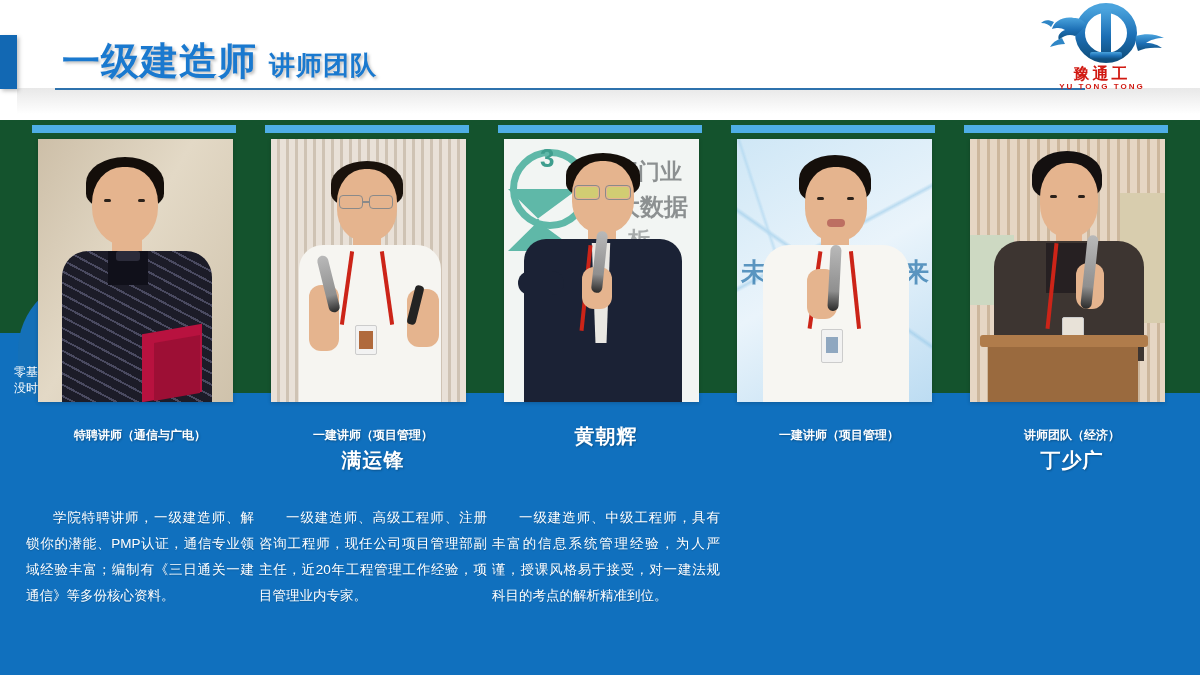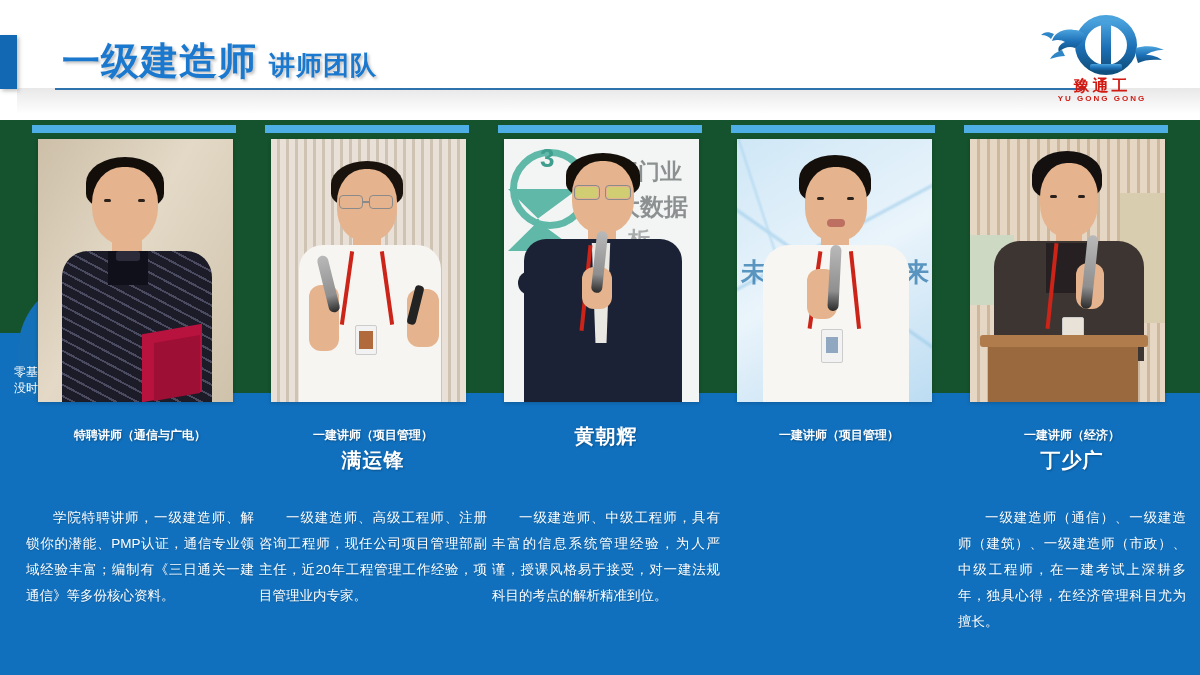--- a/index.html
+++ b/index.html
@@ -36,21 +36,21 @@
   .header-rule {
     position: absolute; left: 55px; top: 88px; width: 1030px; height: 2px;
     background: #1268b3;
   }
   .header-shadow {
     position: absolute; left: 17px; top: 88px; width: 1183px; height: 26px;
     background: linear-gradient(to bottom, rgba(150,150,150,0.22), rgba(255,255,255,0));
   }
 
   
-  .logo { position: absolute; right: 28px; top: 14px; width: 140px; height: 90px; }
+  .logo { position: absolute; right: 28px; top: 2px; width: 140px; height: 90px; }
   .logo-mark { position: relative; width: 140px; height: 62px; }
   .logo-text-cn {
     position: absolute; left: 0; top: 62px; width: 140px; text-align: center;
     font-size: 16px; font-weight: bold; color: #d11a12; letter-spacing: 3px;
   }
   .logo-text-en {
     position: absolute; left: 0; top: 80px; width: 140px; text-align: center;
     font-size: 8px; font-weight: bold; color: #d11a12; letter-spacing: 2px;
   }
 
@@ -192,21 +192,21 @@
           <rect x="58" y="50" width="32" height="7" rx="2" fill="url(#lgrad)"></rect>
 
           <path d="M42 16 C30 14 22 20 20 27 C26 25 30 26 33 28 C28 30 25 34 27 38 C32 33 38 32 43 34 C48 30 52 26 54 22 C50 17 46 16 42 16 Z" fill="url(#lgrad)"></path>
           <path d="M22 20 C16 17 12 18 9 21 C14 21 17 23 19 25 Z" fill="#2f86c6"></path>
           <path d="M30 36 C24 38 20 41 18 45 C24 43 29 42 33 42 Z" fill="#2f86c6"></path>
 
           <path d="M104 34 C114 31 124 32 132 36 C124 36 118 38 114 41 C121 41 126 43 130 46 C120 45 112 46 106 49 C104 44 103 38 104 34 Z" fill="url(#lgrad)"></path>
         </svg>
       </div>
       <div class="logo-text-cn">豫通工</div>
-      <div class="logo-text-en">YU GONG GONG</div>
+      <div class="logo-text-en">YU TONG TONG</div>
     </div>
   </div>
 
   <div class="blue-panel"></div>
   <div class="blue-panel-left-notch"></div>
 
   <div class="lock-badge"></div>
   <div class="lock-glyph">
     <div class="lock-shackle"></div>
     <div class="lock-body"></div>
@@ -344,20 +344,19 @@
         <div class="p-body" style="left:24px;top:102px;width:150px;height:120px;background:#3d3531;border-radius:26px 26px 0 0;"></div>
         <div style="position:absolute;left:76px;top:104px;width:46px;height:50px;background:#262022;"></div>
         <div class="p-lanyard" style="left:80px;top:104px;height:86px;transform:rotate(6deg);"></div>
         <div class="p-badge" style="left:92px;top:178px;height:26px;background:#e8e2d8;"></div>
         <div class="p-arm skin" style="left:106px;top:124px;width:28px;height:46px;"></div>
         <div class="p-mic" style="left:114px;top:96px;height:74px;transform:rotate(6deg);"></div>
         <div style="position:absolute;left:18px;top:196px;width:150px;height:70px;background:#9a6a3e;border-radius:3px;"></div>
         <div style="position:absolute;left:10px;top:196px;width:168px;height:12px;background:#b07c4b;border-radius:3px;"></div>
       </div>
       <div class="card-name">
-        <div class="name-role">一建讲师（经济）</div>
+        <div class="name-role">讲师团队（经济）</div>
         <div class="name-person">丁少广</div>
       </div>
-      <div class="card-desc">一级建造师（通信）、一级建造师（建筑）、一级建造师（市政）、中级工程师，在一建考试上深耕多年，独具心得，在经济管理科目尤为擅长。</div>
     </div>
 
   </div>
 </div>
 
 </body></html>

